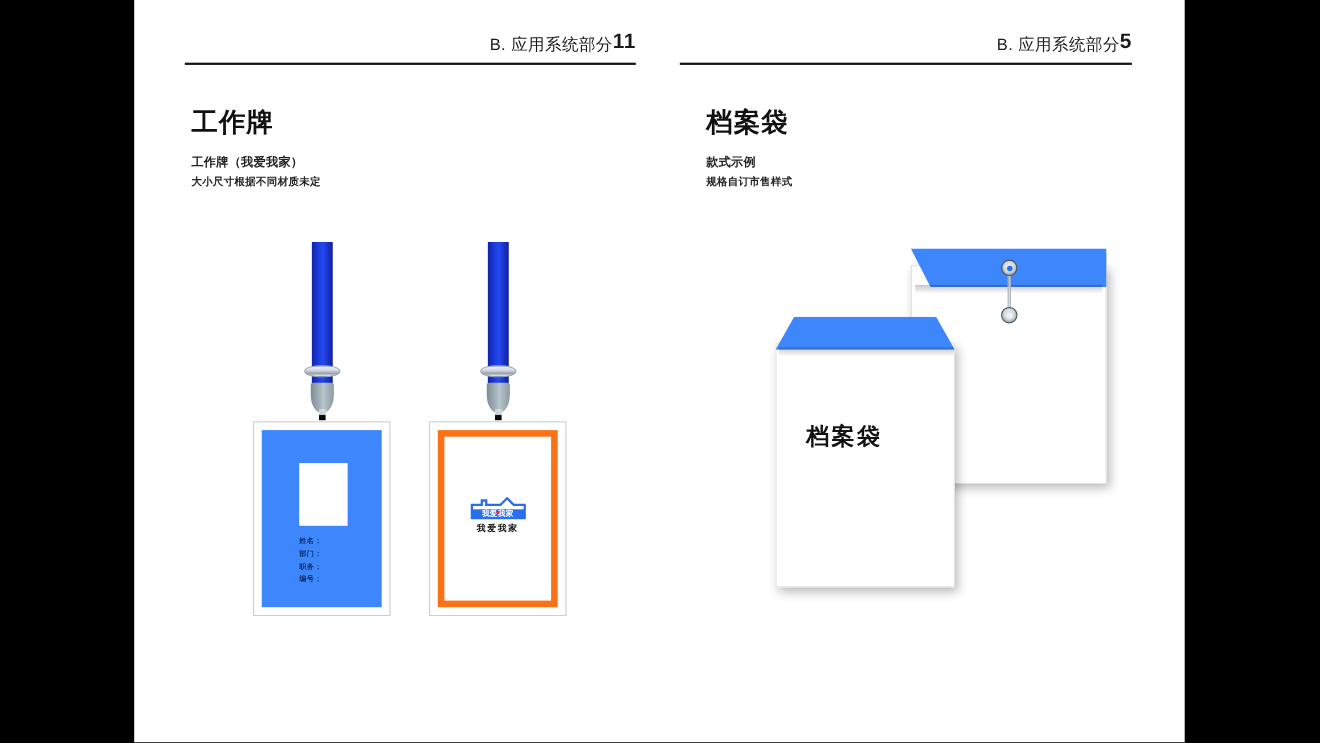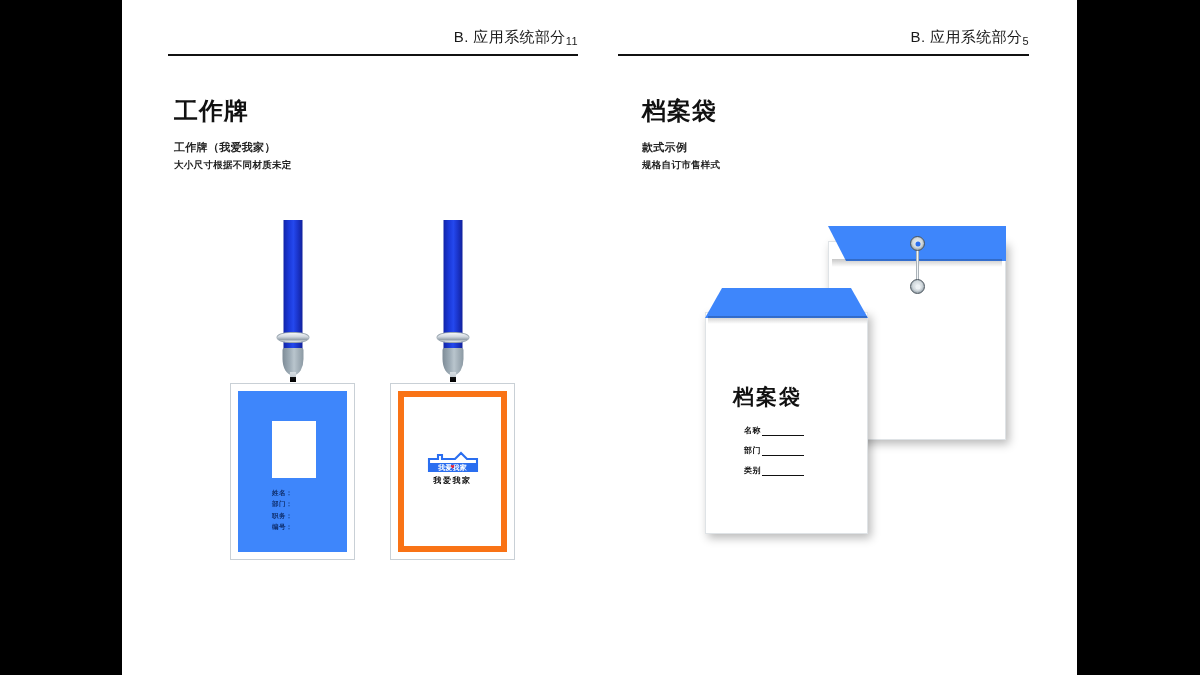--- a/index.html
+++ b/index.html
@@ -15,21 +15,21 @@
   .page { position: absolute; top: 0; height: 675px; background: #fff; }
   #page-left  { left: 122px; width: 478px; }
   #page-right { left: 600px; width: 477px; }
 
   .page-head { position: absolute; left: 0; right: 0; }
   .head-row {
     display: flex; align-items: flex-end; justify-content: flex-end;
     font-size: 15px; color: #1a1a1a; letter-spacing: .4px;
   }
   .head-title { font-weight: 400; }
-  .head-page  { font-weight: 400; font-size: 11px; }
+  .head-page  { font-weight: 700; font-size: 19px; }
   .head-rule  { margin-top: 7px; border-bottom: 2px solid #111; }
 
   .sec-title {
     font-size: 24px; font-weight: 700; color: #111; letter-spacing: 1px;
   }
   .sec-sub1 { font-size: 11px; font-weight: 700; color: #222; margin-top: 13px; letter-spacing: .3px; }
   .sec-sub2 { font-size: 9.5px; font-weight: 700; color: #222; margin-top: 4px; letter-spacing: .3px; }
 
   
   .badge-unit { position: absolute; }
@@ -237,30 +237,16 @@
 
     <div class="env" style="left:100px; top:288px; width:175px; height:248px;">
       <div class="env-body" style="left:5px; top:24px; width:163px; height:222px;"></div>
       <svg style="position:absolute; left:5px; top:0; width:163px; height:30px;" viewBox="0 0 163 30" preserveAspectRatio="none">
         <path d="M17 0 H146 L163 30 H0 Z" fill="#3e86fb"></path>
       </svg>
       <div class="env-flap-shadow" style="left:8px; right:8px; top:28px;"></div>
 
       <div class="env-title" style="left:33px; top:95px;">档案袋</div>
 
-      <div class="env-fields" style="left:44px; top:137px;">
-        <div class="env-field-row">
-          <span>名称</span>
-          <span class="env-field-line"></span>
-        </div>
-        <div class="env-field-row">
-          <span>部门</span>
-          <span class="env-field-line"></span>
-        </div>
-        <div class="env-field-row">
-          <span>类别</span>
-          <span class="env-field-line"></span>
-        </div>
-      </div>
     </div>
 
   </div>
 </div>
 
 </body></html>

